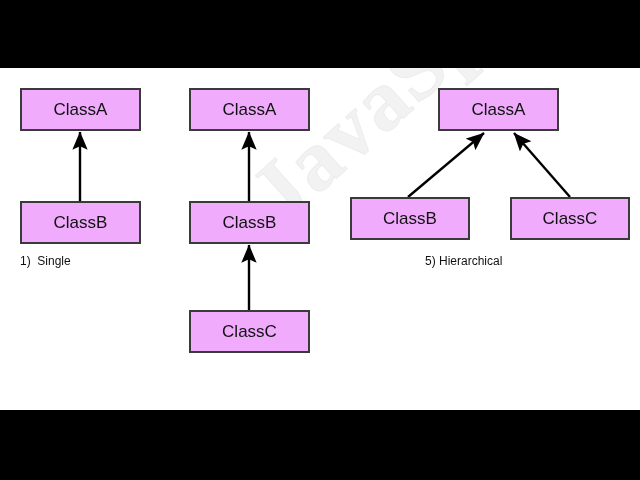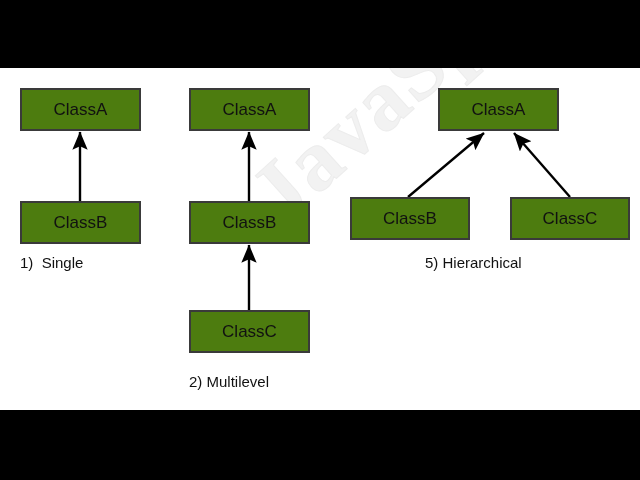--- a/index.html
+++ b/index.html
@@ -55,39 +55,39 @@
     white-space: nowrap;
     user-select: none;
     pointer-events: none;
     z-index: 0;
   }
 
   
   .class-box {
     position: absolute;
     box-sizing: border-box;
-    background: #4d7c0f;
+    background: #f0abfc;
     border: 2px solid #3a3a3a;
     display: flex;
     align-items: center;
     justify-content: center;
     z-index: 2;
   }
   .class-box .label {
     font-family: "Liberation Sans", sans-serif;
     font-size: 17px;
     color: #111111;
     line-height: 1;
   }
 
   
   .caption {
     position: absolute;
     font-family: "Liberation Sans", sans-serif;
-    font-size: 15px;
+    font-size: 12px;
     color: #111111;
     white-space: pre;
     z-index: 3;
   }
 
   
   #arrows {
     position: absolute;
     left: 0;
     top: 0;
@@ -134,21 +134,20 @@
 
     <div class="class-box" style="left:189px; top:20px; width:121px; height:43px;">
       <span class="label">ClassA</span>
     </div>
     <div class="class-box" style="left:189px; top:133px; width:121px; height:43px;">
       <span class="label">ClassB</span>
     </div>
     <div class="class-box" style="left:189px; top:242px; width:121px; height:43px;">
       <span class="label">ClassC</span>
     </div>
-    <div class="caption" style="left:189px; top:305px;">2) Multilevel</div>
 
     <div class="class-box" style="left:438px; top:20px; width:121px; height:43px;">
       <span class="label">ClassA</span>
     </div>
     <div class="class-box" style="left:350px; top:129px; width:120px; height:43px;">
       <span class="label">ClassB</span>
     </div>
     <div class="class-box" style="left:510px; top:129px; width:120px; height:43px;">
       <span class="label">ClassC</span>
     </div>

